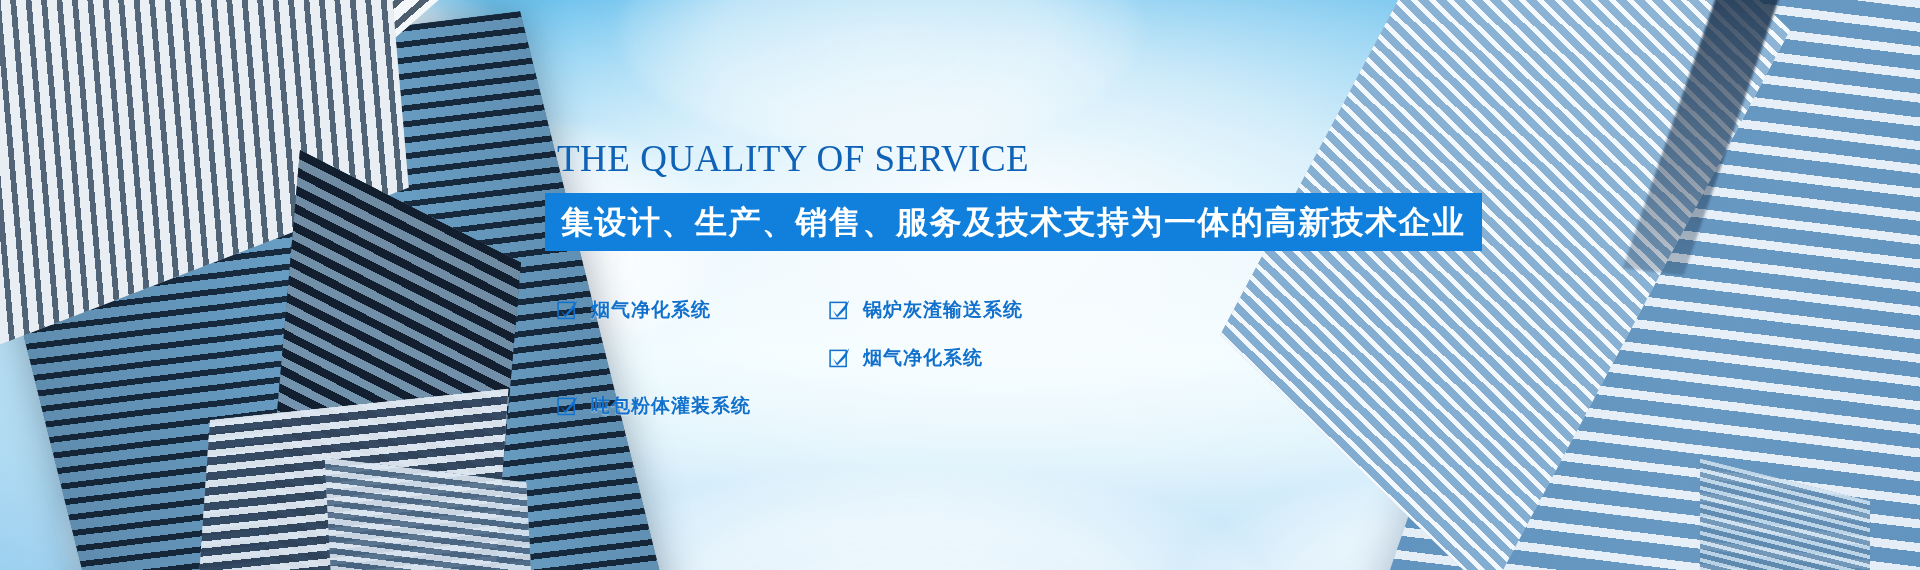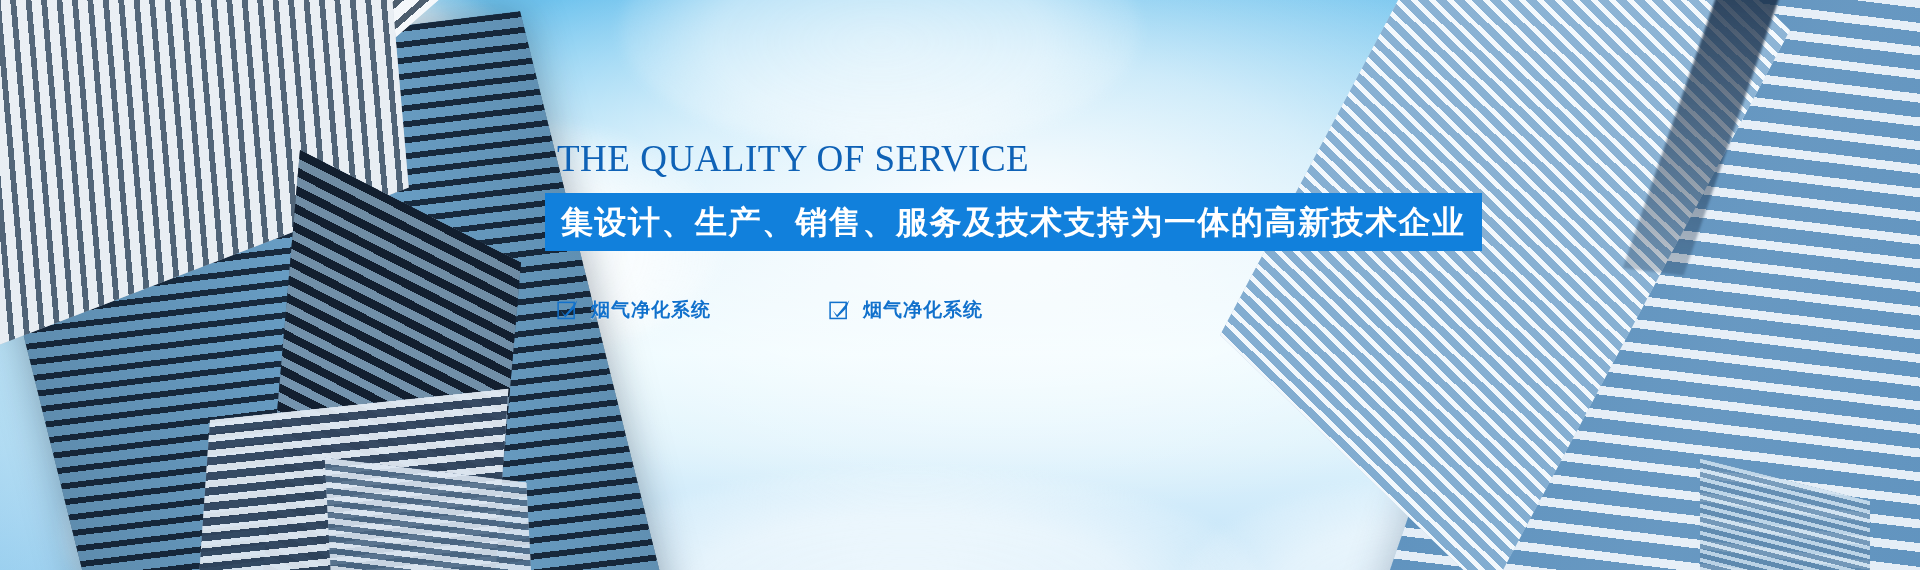--- a/index.html
+++ b/index.html
@@ -291,26 +291,40 @@
     <div class="features">
 
       <div class="feature">
         <svg class="checkbox-icon" viewBox="0 0 26 26">
           <rect x="1.3" y="4" width="19" height="19" fill="none" stroke="#1171cc" stroke-width="1.8"></rect>
           <path d="M4.5 13.5 L9.5 19 L24 1.5 L20.5 11 L9.6 22 Z" fill="#1171cc"></path>
         </svg>
         <span class="feature-label">烟气净化系统</span>
       </div>
 
+      <div class="feature col2">
+        <svg class="checkbox-icon" viewBox="0 0 26 26">
+          <rect x="1.3" y="4" width="19" height="19" fill="none" stroke="#1171cc" stroke-width="1.8"></rect>
+          <path d="M4.5 13.5 L9.5 19 L24 1.5 L20.5 11 L9.6 22 Z" fill="#1171cc"></path>
+        </svg>
+        <span class="feature-label">锅炉灰渣输送系统</span>
+      </div>
 
 
       <div class="feature col2">
         <svg class="checkbox-icon" viewBox="0 0 26 26">
           <rect x="1.3" y="4" width="19" height="19" fill="none" stroke="#1171cc" stroke-width="1.8"></rect>
           <path d="M4.5 13.5 L9.5 19 L24 1.5 L20.5 11 L9.6 22 Z" fill="#1171cc"></path>
         </svg>
         <span class="feature-label">烟气净化系统</span>
       </div>
 
+      <div class="feature">
+        <svg class="checkbox-icon" viewBox="0 0 26 26">
+          <rect x="1.3" y="4" width="19" height="19" fill="none" stroke="#1171cc" stroke-width="1.8"></rect>
+          <path d="M4.5 13.5 L9.5 19 L24 1.5 L20.5 11 L9.6 22 Z" fill="#1171cc"></path>
+        </svg>
+        <span class="feature-label">吨包粉体灌装系统</span>
+      </div>
 
     </div>
   </div>
 </div>
 
 </body></html>

